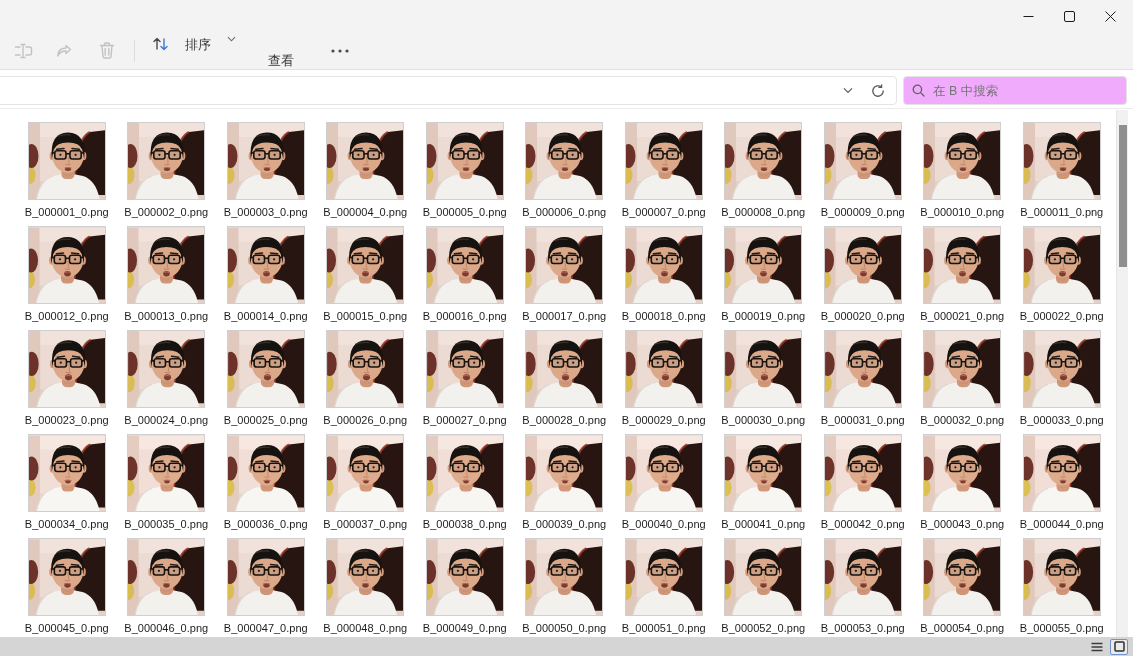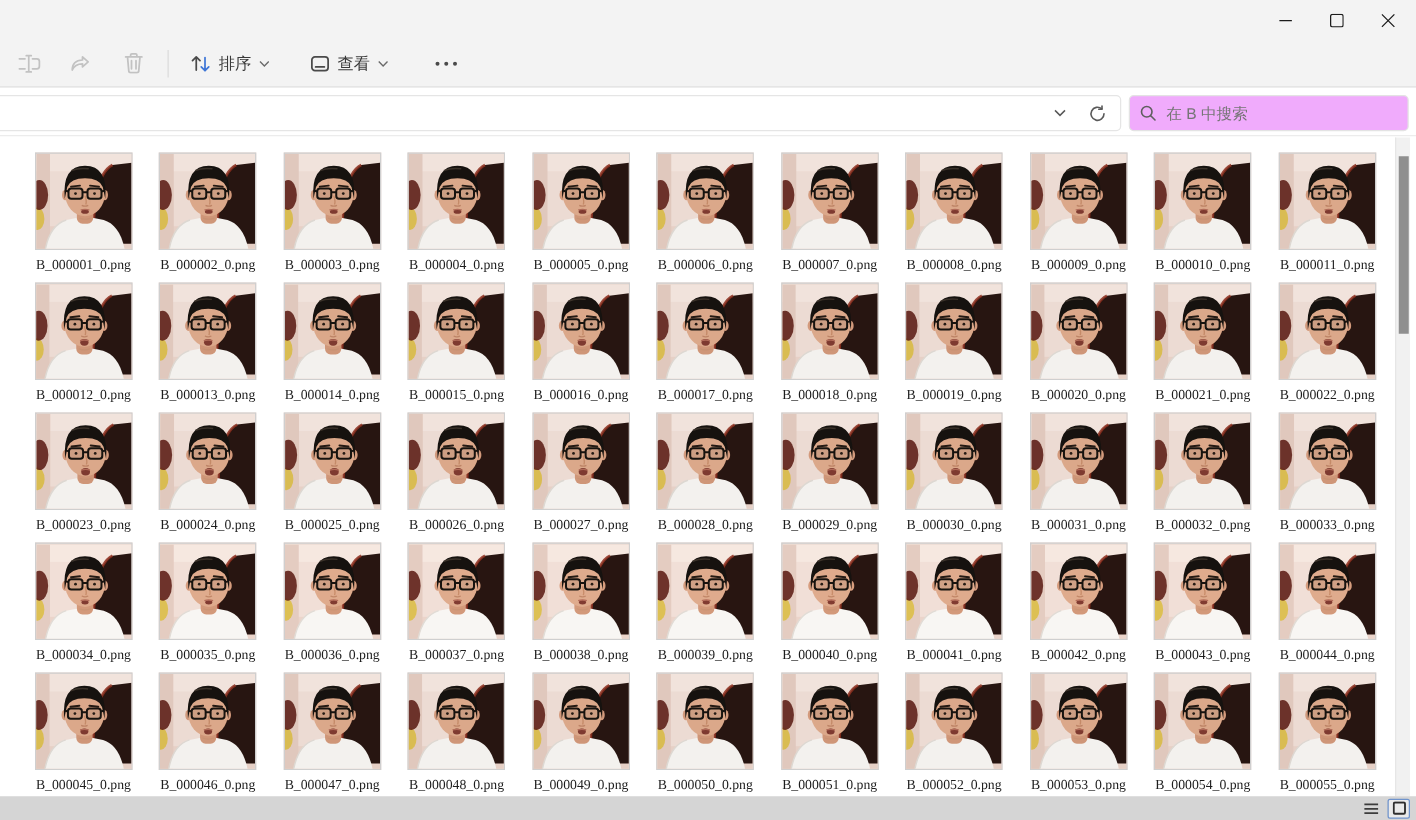--- a/index.html
+++ b/index.html
@@ -11,40 +11,40 @@
   .caption-buttons { position:absolute; right:2px; top:0; height:32px; display:flex; }
   .cap-btn { width:41px; height:32px; display:flex; align-items:center; justify-content:center; color:#1b1b1b; }
   .cap-btn svg { display:block; }
 
   
   .toolbar { position:absolute; left:0; top:32px; width:1133px; height:38px; background:#f3f3f3;
     border-bottom:1px solid #e1e1e1; display:flex; align-items:center; }
   .tb-iconbtn { width:38px; height:30px; display:flex; align-items:center; justify-content:center; border-radius:4px; }
   .tb-iconbtn.disabled svg { stroke:#c2c2c2; }
   .tb-sep { width:1px; height:22px; background:#dcdcdc; margin:0 8px; }
-  .tb-textbtn { height:30px; display:flex; align-items:center; gap:6px; padding:0 9px; border-radius:4px;
+  .tb-textbtn { height:30px; display:flex; align-items:flex-start; gap:16px; padding:0 9px; border-radius:4px;
     color:#3a3a3a; font-size:13px; }
   .chev { display:block; }
 
   
   .navrow { position:absolute; left:0; top:71px; width:1133px; height:38px; background:#ffffff;
     border-bottom:1px solid #ececec; }
   .addressbox { position:absolute; left:-12px; top:5px; width:909px; height:29px; background:#fff;
     border:1px solid #e5e5e5; border-radius:4px; display:flex; align-items:center; justify-content:flex-end; }
   .addr-btn { width:30px; height:27px; display:flex; align-items:center; justify-content:center; }
   .searchbox { position:absolute; left:903px; top:5px; width:224px; height:29px; background:#f0abfc;
     border:1px solid #e3e3e3; border-radius:4px; display:flex; align-items:center; padding:0 8px; gap:8px; }
   .searchbox input { border:none; outline:none; flex:1; font-size:12.5px; color:#444;
     font-family:"Liberation Sans","DejaVu Sans",sans-serif; background:transparent; }
   .searchbox input::placeholder { color:#757575; opacity:1; }
 
   
   .content { position:absolute; left:0; top:110px; width:1117px; height:527px; background:#fff; overflow:hidden; }
   .file-grid { display:flex; flex-wrap:wrap; padding:12px 0 0 17px; }
-  .tile { width:99.5px; height:104px; display:flex; flex-direction:column; align-items:center;font-family:Liberation Serif, serif; }
+  .tile { width:99.5px; height:104px; display:flex; flex-direction:column; align-items:center; }
   .thumb { width:78px; height:78px; border:1px solid #cfcfcf; background:#e9d8d0; overflow:hidden; }
   .thumb svg { display:block; }
   .fname { margin-top:6px; font-size:11px; color:#1d1d1d; white-space:nowrap; }
 
   
   .row-1 .thumb svg { transform:translate(-0.5px,0.5px); }
   .row-2 .thumb svg { transform:translate(0.5px,0px) scale(1.01); }
   .row-3 .thumb svg { transform:translate(0px,0.5px); filter:brightness(1.02); }
   .row-4 .thumb svg { transform:translate(-0.5px,0px) scale(0.995); }
 
@@ -103,21 +103,21 @@
   <div class="tb-textbtn">
     <svg width="17" height="16" viewBox="0 0 17 16" fill="none" stroke-linecap="round" stroke-linejoin="round">
       <path d="M5 13 V2.5 M2 5.5 L5 2.5 L8 5.5" stroke="#4a4a4a" stroke-width="1.4"></path>
       <path d="M12 3 V13.5 M9 10.5 L12 13.5 L15 10.5" stroke="#3f76d6" stroke-width="1.4"></path>
     </svg>
     <span>排序</span>
     <svg class="chev" width="9" height="6" viewBox="0 0 9 6" fill="none">
         <path d="M1 1.2 L4.5 4.8 L8 1.2" stroke="#6a6a6a" stroke-width="1.1"></path>
       </svg>
   </div>
-  <div class="tb-textbtn" style="margin-left:14px;">
+  <div class="tb-textbtn" style="margin-left:14px;flex-direction:column;">
     <svg width="16" height="14" viewBox="0 0 16 14" fill="none" stroke="#4a4a4a" stroke-width="1.4" stroke-linecap="round">
       <rect x="1.5" y="1.5" width="13" height="11" rx="2.5"></rect>
         <path d="M4.5 9.5 H11.5"></path>
     </svg>
     <span>查看</span>
     <svg class="chev" width="9" height="6" viewBox="0 0 9 6" fill="none">
         <path d="M1 1.2 L4.5 4.8 L8 1.2" stroke="#6a6a6a" stroke-width="1.1"></path>
       </svg>
   </div>
   <div class="tb-iconbtn" style="margin-left:18px;">

